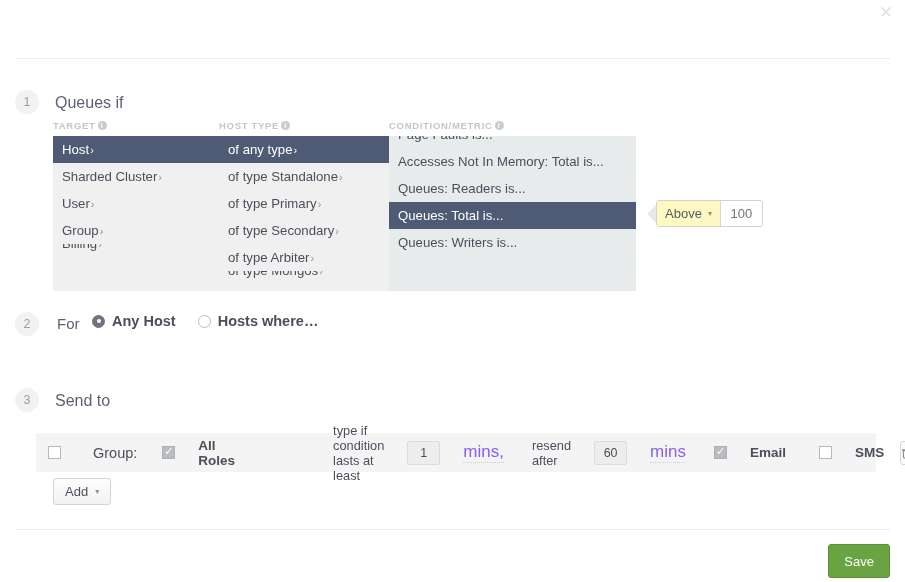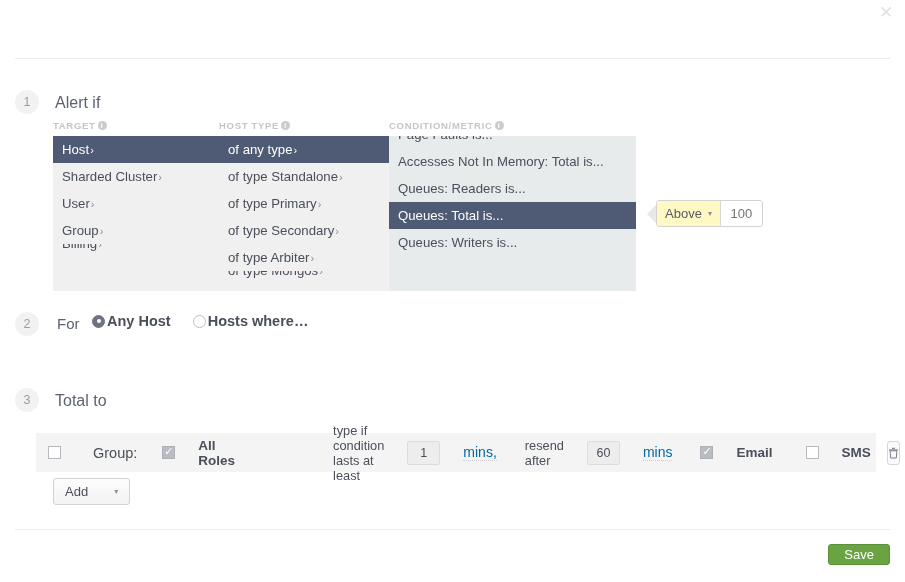--- a/index.html
+++ b/index.html
@@ -127,21 +127,21 @@
     border: 1px solid #b9bcc1; background: #fff;
     display: inline-block; position: relative; cursor: pointer;
   }
   .rad.on { background: #6f7480; border-color: #6f7480; }
   .rad.on:after {
     content: ""; position: absolute; left: 3.5px; top: 3.5px;
     width: 4px; height: 4px; border-radius: 50%; background: #fff;
   }
   .rad-lab {
     font-size: 14.5px; font-weight: bold; color: #4a4f5a;
-    margin-left: 2px; margin-right: 22px; cursor: pointer;
+    margin-left: 7px; margin-right: 22px; cursor: pointer;
   }
 
   
   .notif-row {
     position: absolute; left: 36px; top: 433px;
     width: 840px; height: 39px;
     background: #f4f4f4;
     display: flex; align-items: center;
     padding: 0 12px;
     gap: 16px;
@@ -161,64 +161,64 @@
   .bold-lab { font-size: 13.5px; font-weight: bold; color: #4a4f5a; margin-left: 7px; }
   .txt { font-size: 12.8px; color: #4a4f5a; }
   .mini-input {
     width: 33px; height: 24px; margin: 0 7px;
     background: #ededed; border: 1px solid #dcdcdc; border-radius: 2px;
     font-size: 12.5px; color: #4a4f5a;
     display: flex; align-items: center; justify-content: center;
     cursor: text; flex: none;
   }
   .mins {
-    font-size: 14px; color: #0369a1;
+    font-size: 17px; color: #8b5cf6;
     border-bottom: 1px dotted #c9ccd0;
     margin-right: 12px;
   }
   .trash {
     margin-left: auto;
     width: 24px; height: 24px;
     border: 1px solid #d6d6d6; border-radius: 3px;
     background: #fbfbfb;
     display: flex; align-items: center; justify-content: center;
     cursor: pointer; color: #7b7f86; font-size: 12px;
   }
   .add-btn {
     position: absolute; left: 53px; top: 478px;
     height: 27px; padding: 0 11px;
     border: 1px solid #d3d3d3; border-radius: 3px;
     background: linear-gradient(#fdfdfd, #f2f2f2);
     font-size: 13px; color: #4a4f5a;
-    display: flex; align-items: center; cursor: pointer; gap: 19px;
+    display: flex; align-items: center; cursor: pointer;
   }
   .add-btn .car { margin-left: 7px; font-size: 8px; color: #8c8f96; }
 
   
   .save-btn {
     position: absolute; right: 15px; top: 544px;
-    height: 21px; padding: 0 15px;
+    height: 34px; padding: 0 15px;
     background: #6aa442; border: 1px solid #5d9139; border-radius: 3px;
     color: #ffffff; font-size: 13px;
     display: flex; align-items: center; justify-content: center;
     cursor: pointer;
   }
 </style>
 </head>
 <body>
 
 <div class="page">
 
   <div class="close-btn">✕</div>
 
 
   <div class="rule top"></div>
 
   <div class="step-num" style="left:15px; top:90px;">1</div>
-  <div class="step-title" style="left:55px; top:94px;">Alert if</div>
+  <div class="step-title" style="left:55px; top:94px;">Queues if</div>
 
   <div class="sel-wrap">
 
     <div class="col col-target">
       <div class="col-head">
         <span>TARGET</span><i class="info-i">i</i>
       </div>
       <div class="list">
         <div class="opt sel"><span>Host</span><span class="chev">›</span></div>
         <div class="opt"><span>Sharded Cluster</span><span class="chev">›</span></div>
@@ -274,21 +274,21 @@
   <div class="for-label">For</div>
 
   <div class="radio-row">
     <span class="rad on"></span>
     <span class="rad-lab">Any Host</span>
     <span class="rad"></span>
     <span class="rad-lab">Hosts where…</span>
   </div>
 
   <div class="step-num" style="left:15px; top:388px;">3</div>
-  <div class="step-title" style="left:55px; top:392px;">Total to</div>
+  <div class="step-title" style="left:55px; top:392px;">Send to</div>
 
   <div class="notif-row">
     <span class="cbx"></span>
     <span class="grp-label">Group:</span>
     <span class="cbx on" style="margin-left:9px;"></span>
     <span class="bold-lab">All Roles</span>
 
     <span class="txt" style="margin-left:82px;">type if condition lasts at least</span>
     <span class="mini-input">1</span>
     <span class="mins">mins,</span>

